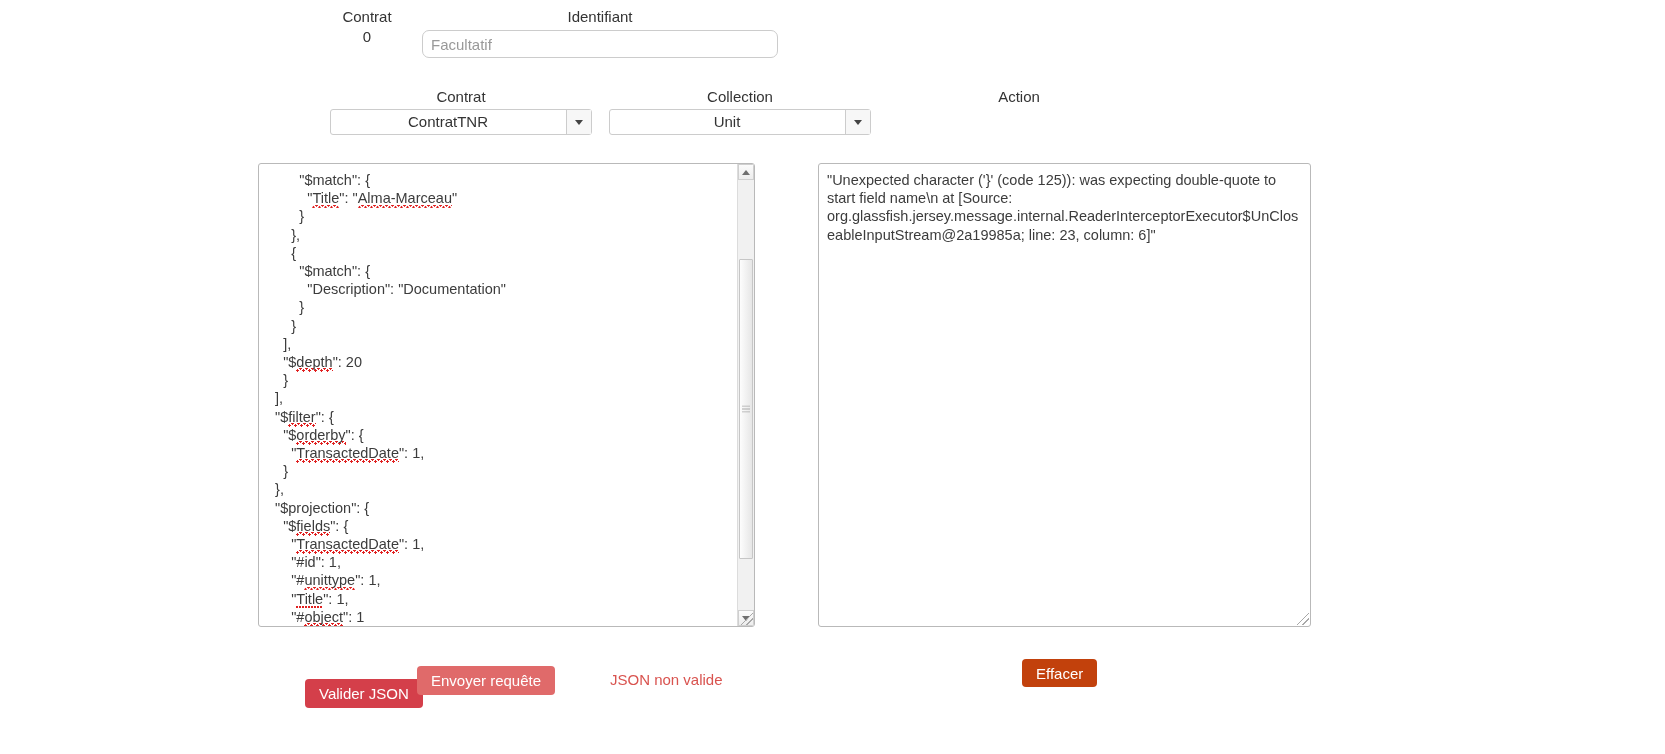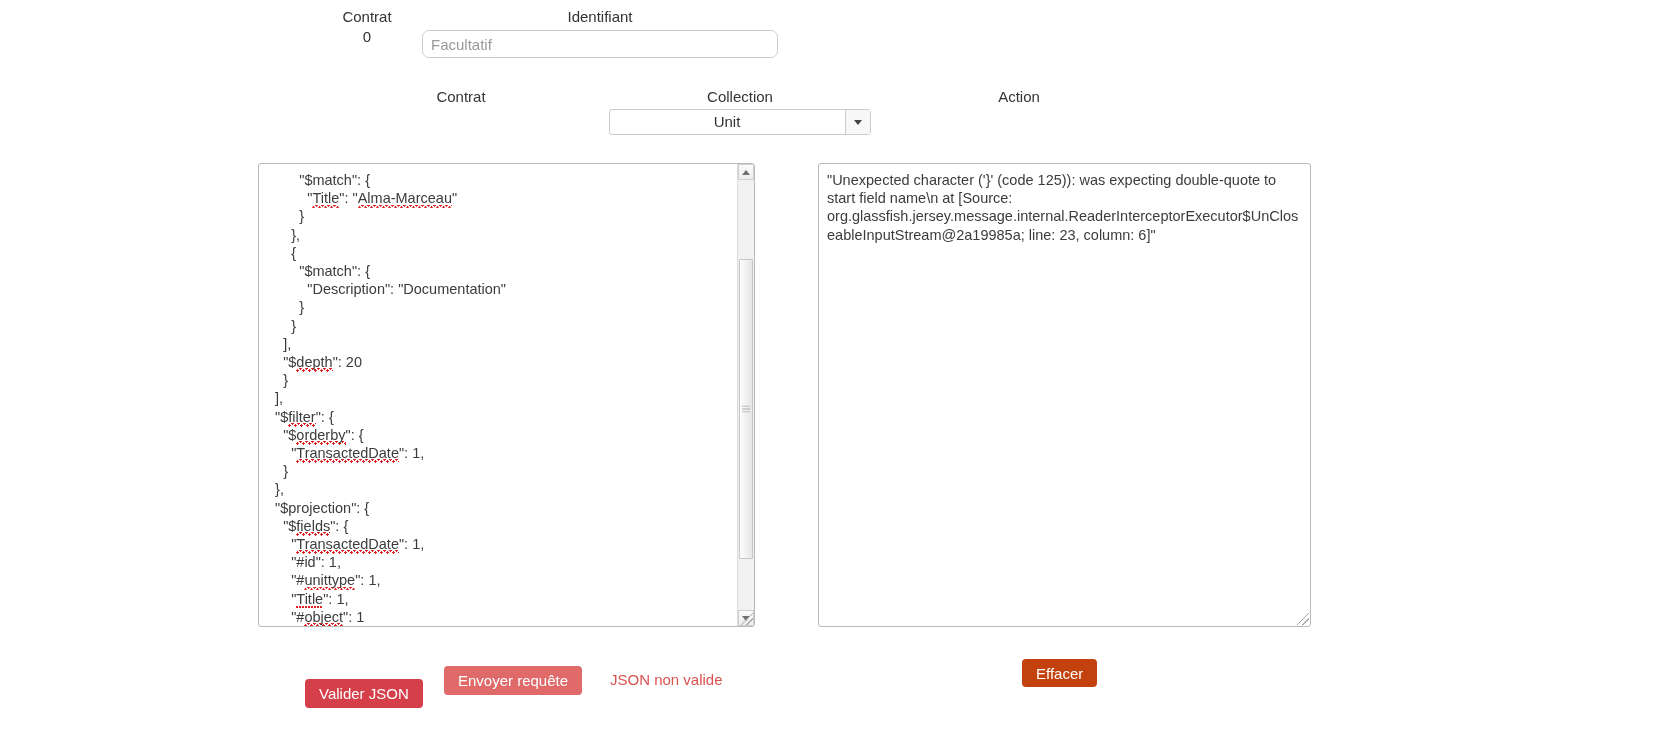--- a/index.html
+++ b/index.html
@@ -247,21 +247,21 @@
     font-size: 15px;
     color: #ffffff;
     border: none;
     border-radius: 4px;
     cursor: pointer;
     white-space: nowrap;
     padding: 0 14px;
     height: 29px;
   }
   #btn-valider  { left: 305px; top: 666px; margin-top: 13px; }
-  #btn-envoyer  { left: 444px; top: 666px; }
+  #btn-envoyer  { left: 417px; top: 666px; }
   #btn-effacer  { left: 1022px; top: 659px; height: 28px; }
 
   #validation-status {
     left: 610px;
     top: 671px;
     font-size: 15px;
     line-height: 18px;
     white-space: nowrap;
   }
 </style>
@@ -273,20 +273,26 @@
   <div id="tenant-value">0</div>
 </div>
 
 <div class="abs" id="identifiant-block">
   <div class="field-label">Identifiant</div>
   <input class="text-input" type="text" placeholder="Facultatif" style="">
 </div>
 
 <div class="abs select-block" id="contrat-block">
   <div class="field-label">Contrat</div>
+  <div class="select-wrap">
+    <span class="select-value">ContratTNR</span>
+    <span class="select-arrow">
+        <i></i>
+      </span>
+  </div>
 </div>
 
 <div class="abs select-block" id="collection-block">
   <div class="field-label">Collection</div>
   <div class="select-wrap">
     <span class="select-value">Unit</span>
     <span class="select-arrow">
         <i></i>
       </span>
   </div>

